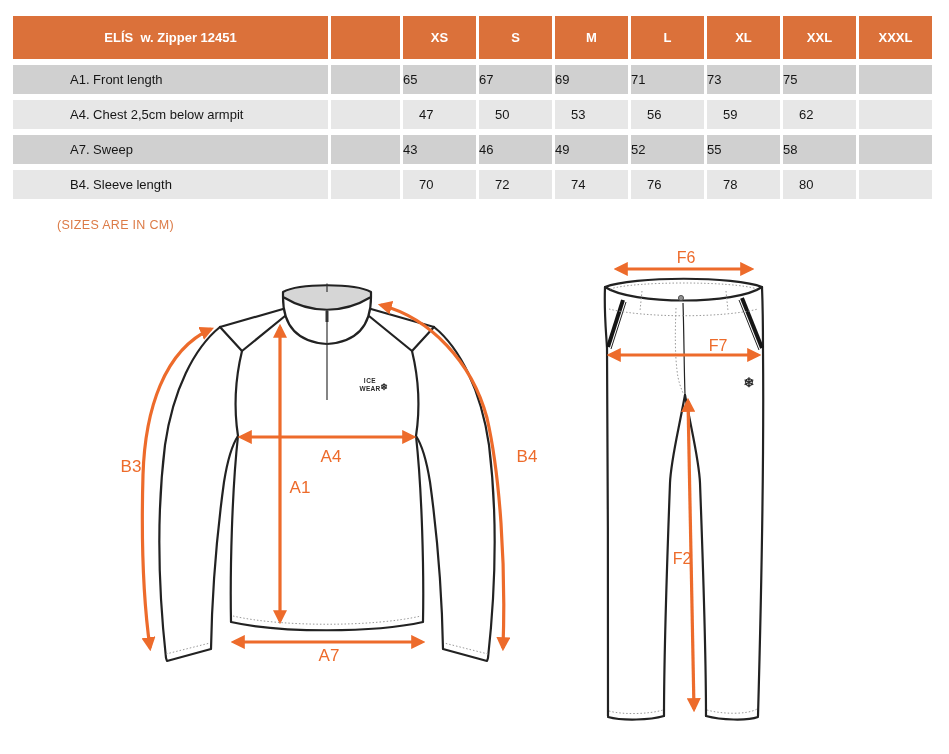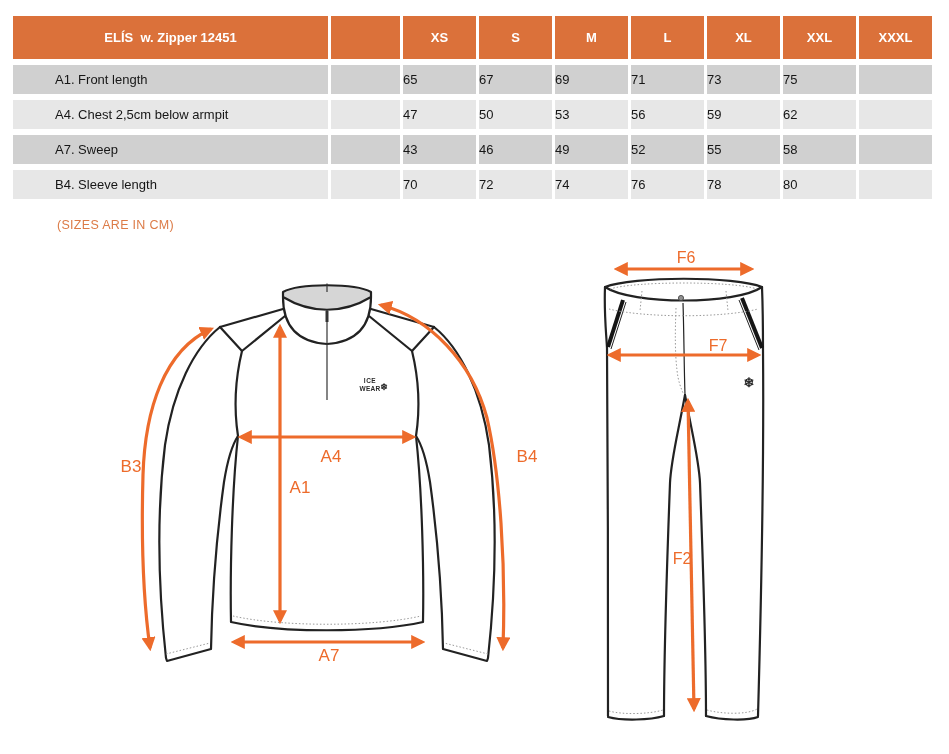--- a/index.html
+++ b/index.html
@@ -29,23 +29,23 @@
     height:43px;
     text-align:center;
   }
   th.title{
     text-align:left;
     padding-left:42px;
     font-size:13.5px;
     white-space:pre;
   }
   tr.row td{height:29px;text-align:left;color:#161616;}
-  tr.row td.lbl{text-align:left;padding-left:42px;margin-top:36px;}
+  tr.row td.lbl{text-align:left;padding-left:57px;margin-top:36px;}
   tr.dark td{background:#D0D0D0;}
-  tr.light td{background:#E7E7E7;}
+  tr.light td{background:#E7E7E7;padding-left:16px;}
   
   .note{
     position:absolute;left:57px;top:218px;
     color:#DC7B47;
     font-size:12.5px;
     letter-spacing:0.3px;
   }
   
   svg{position:absolute;}
   svg.sweater{left:100px;top:250px;}

